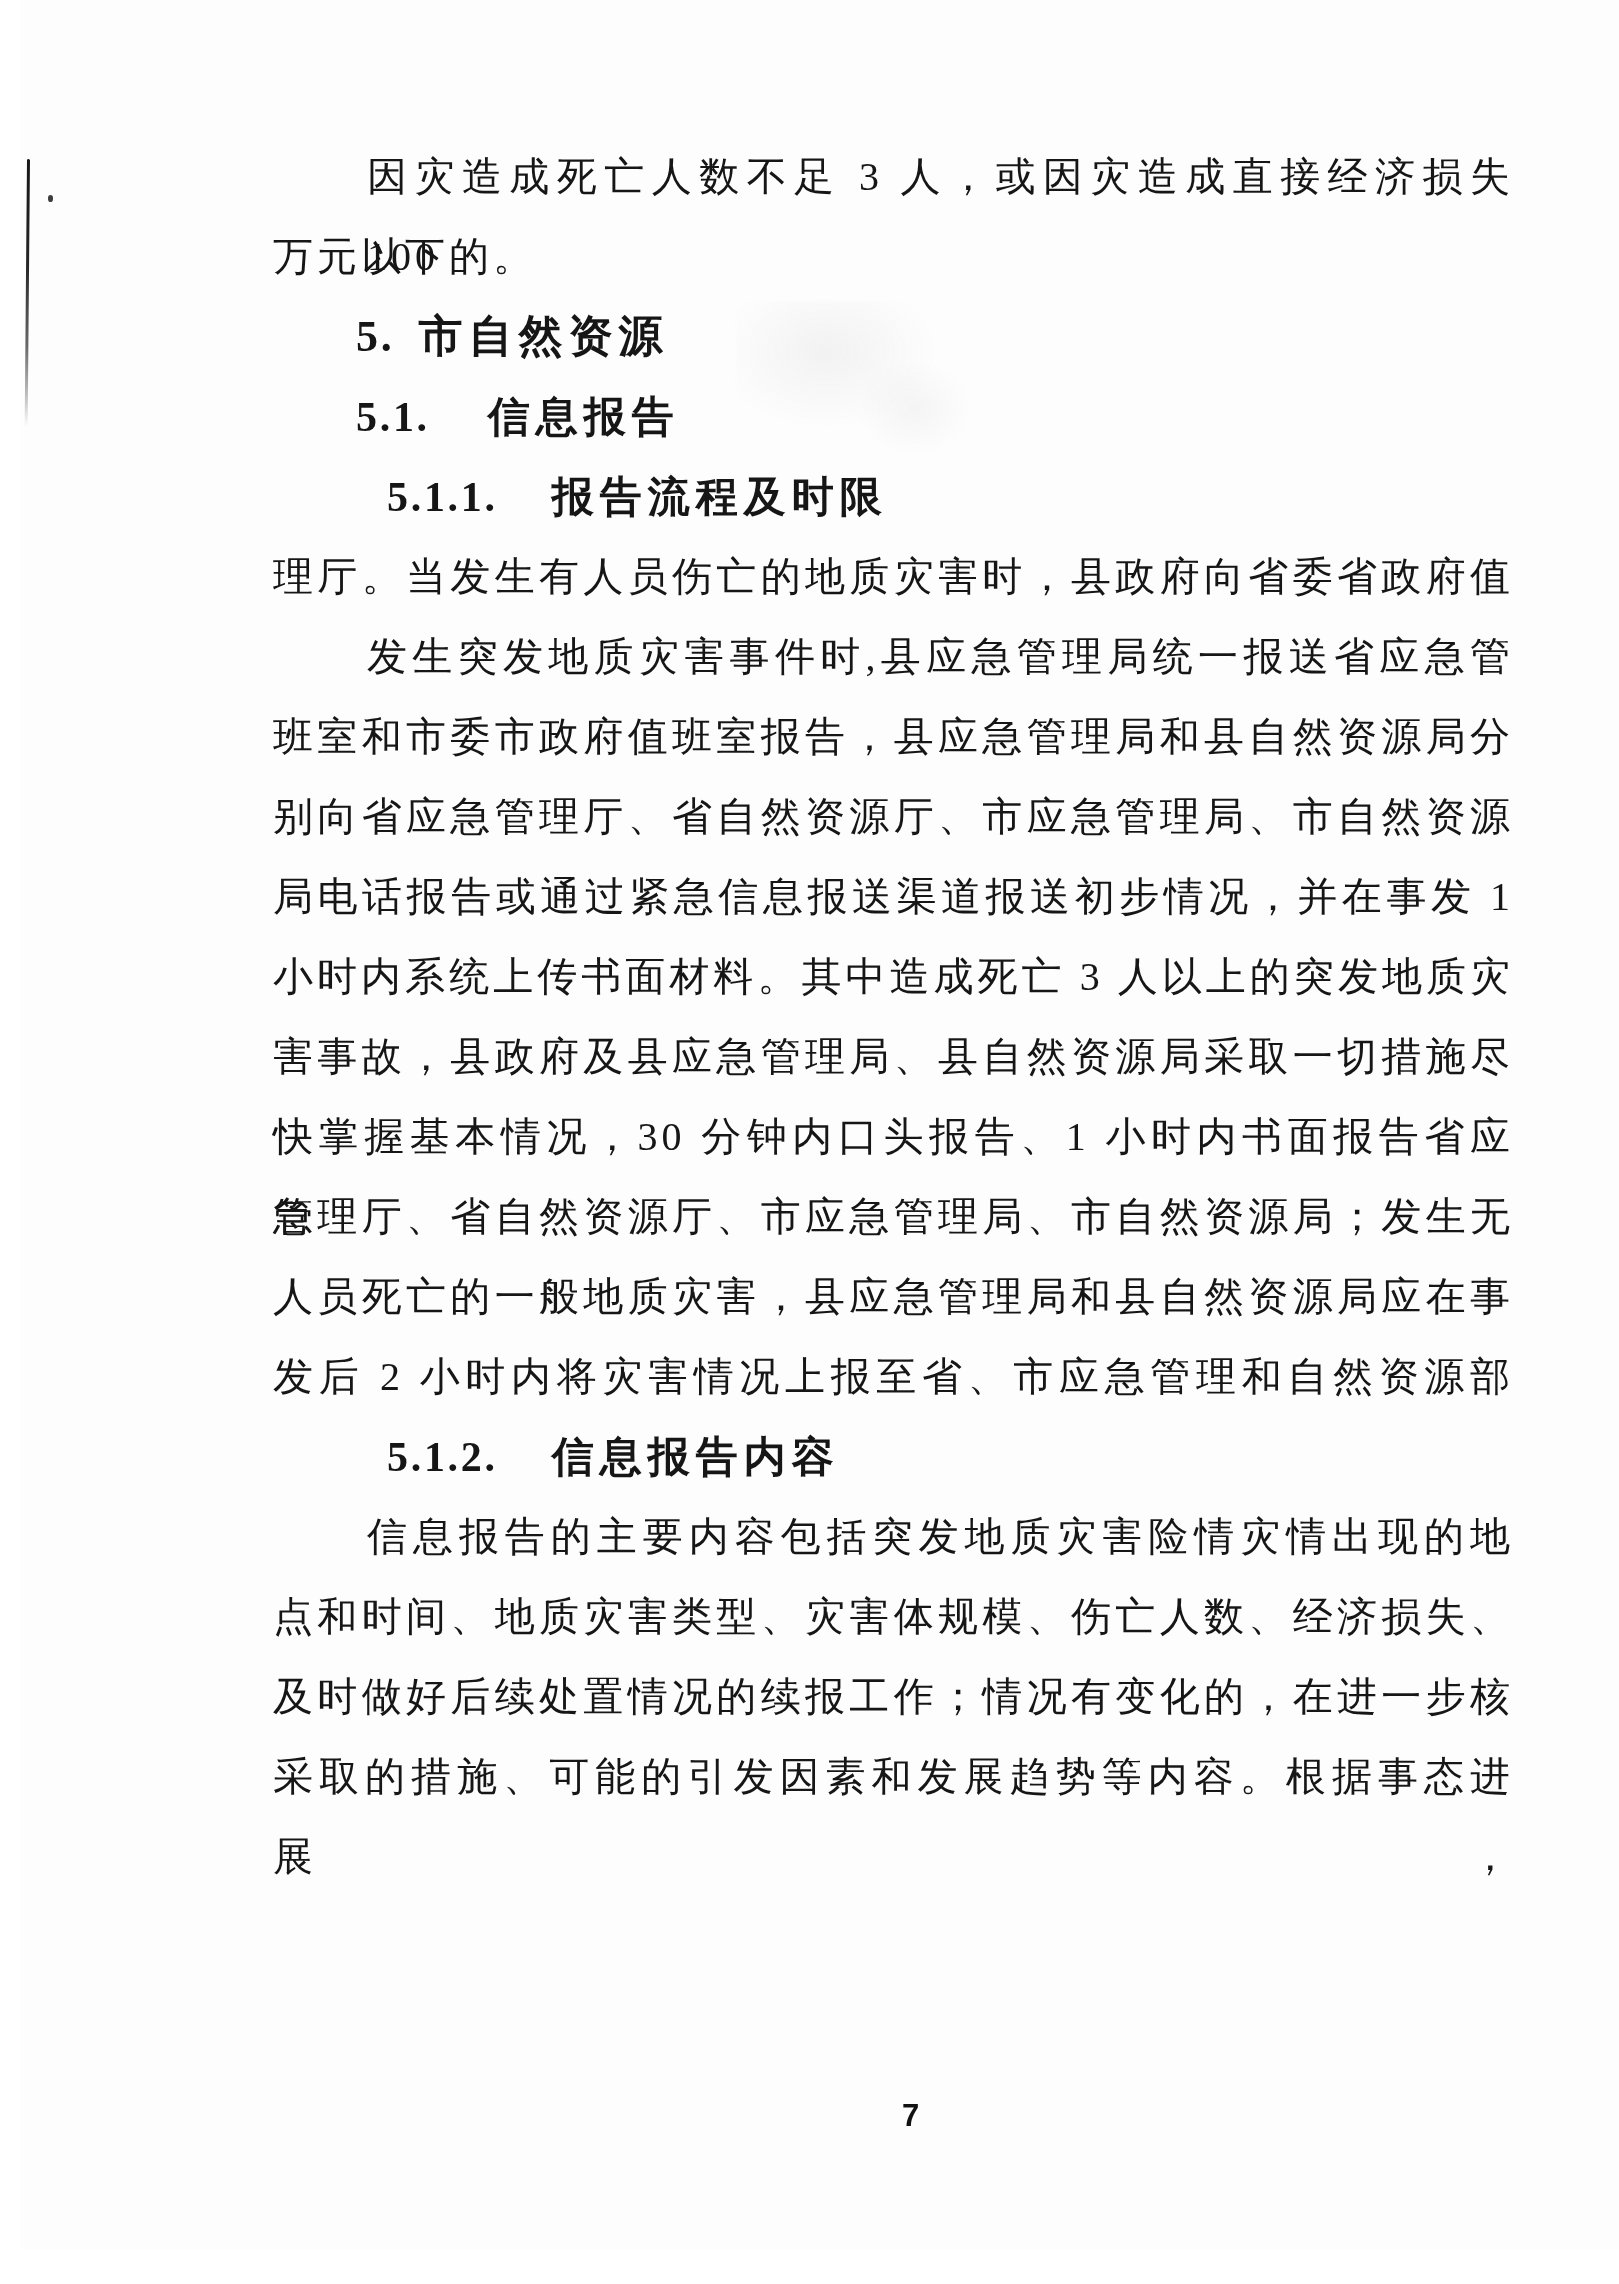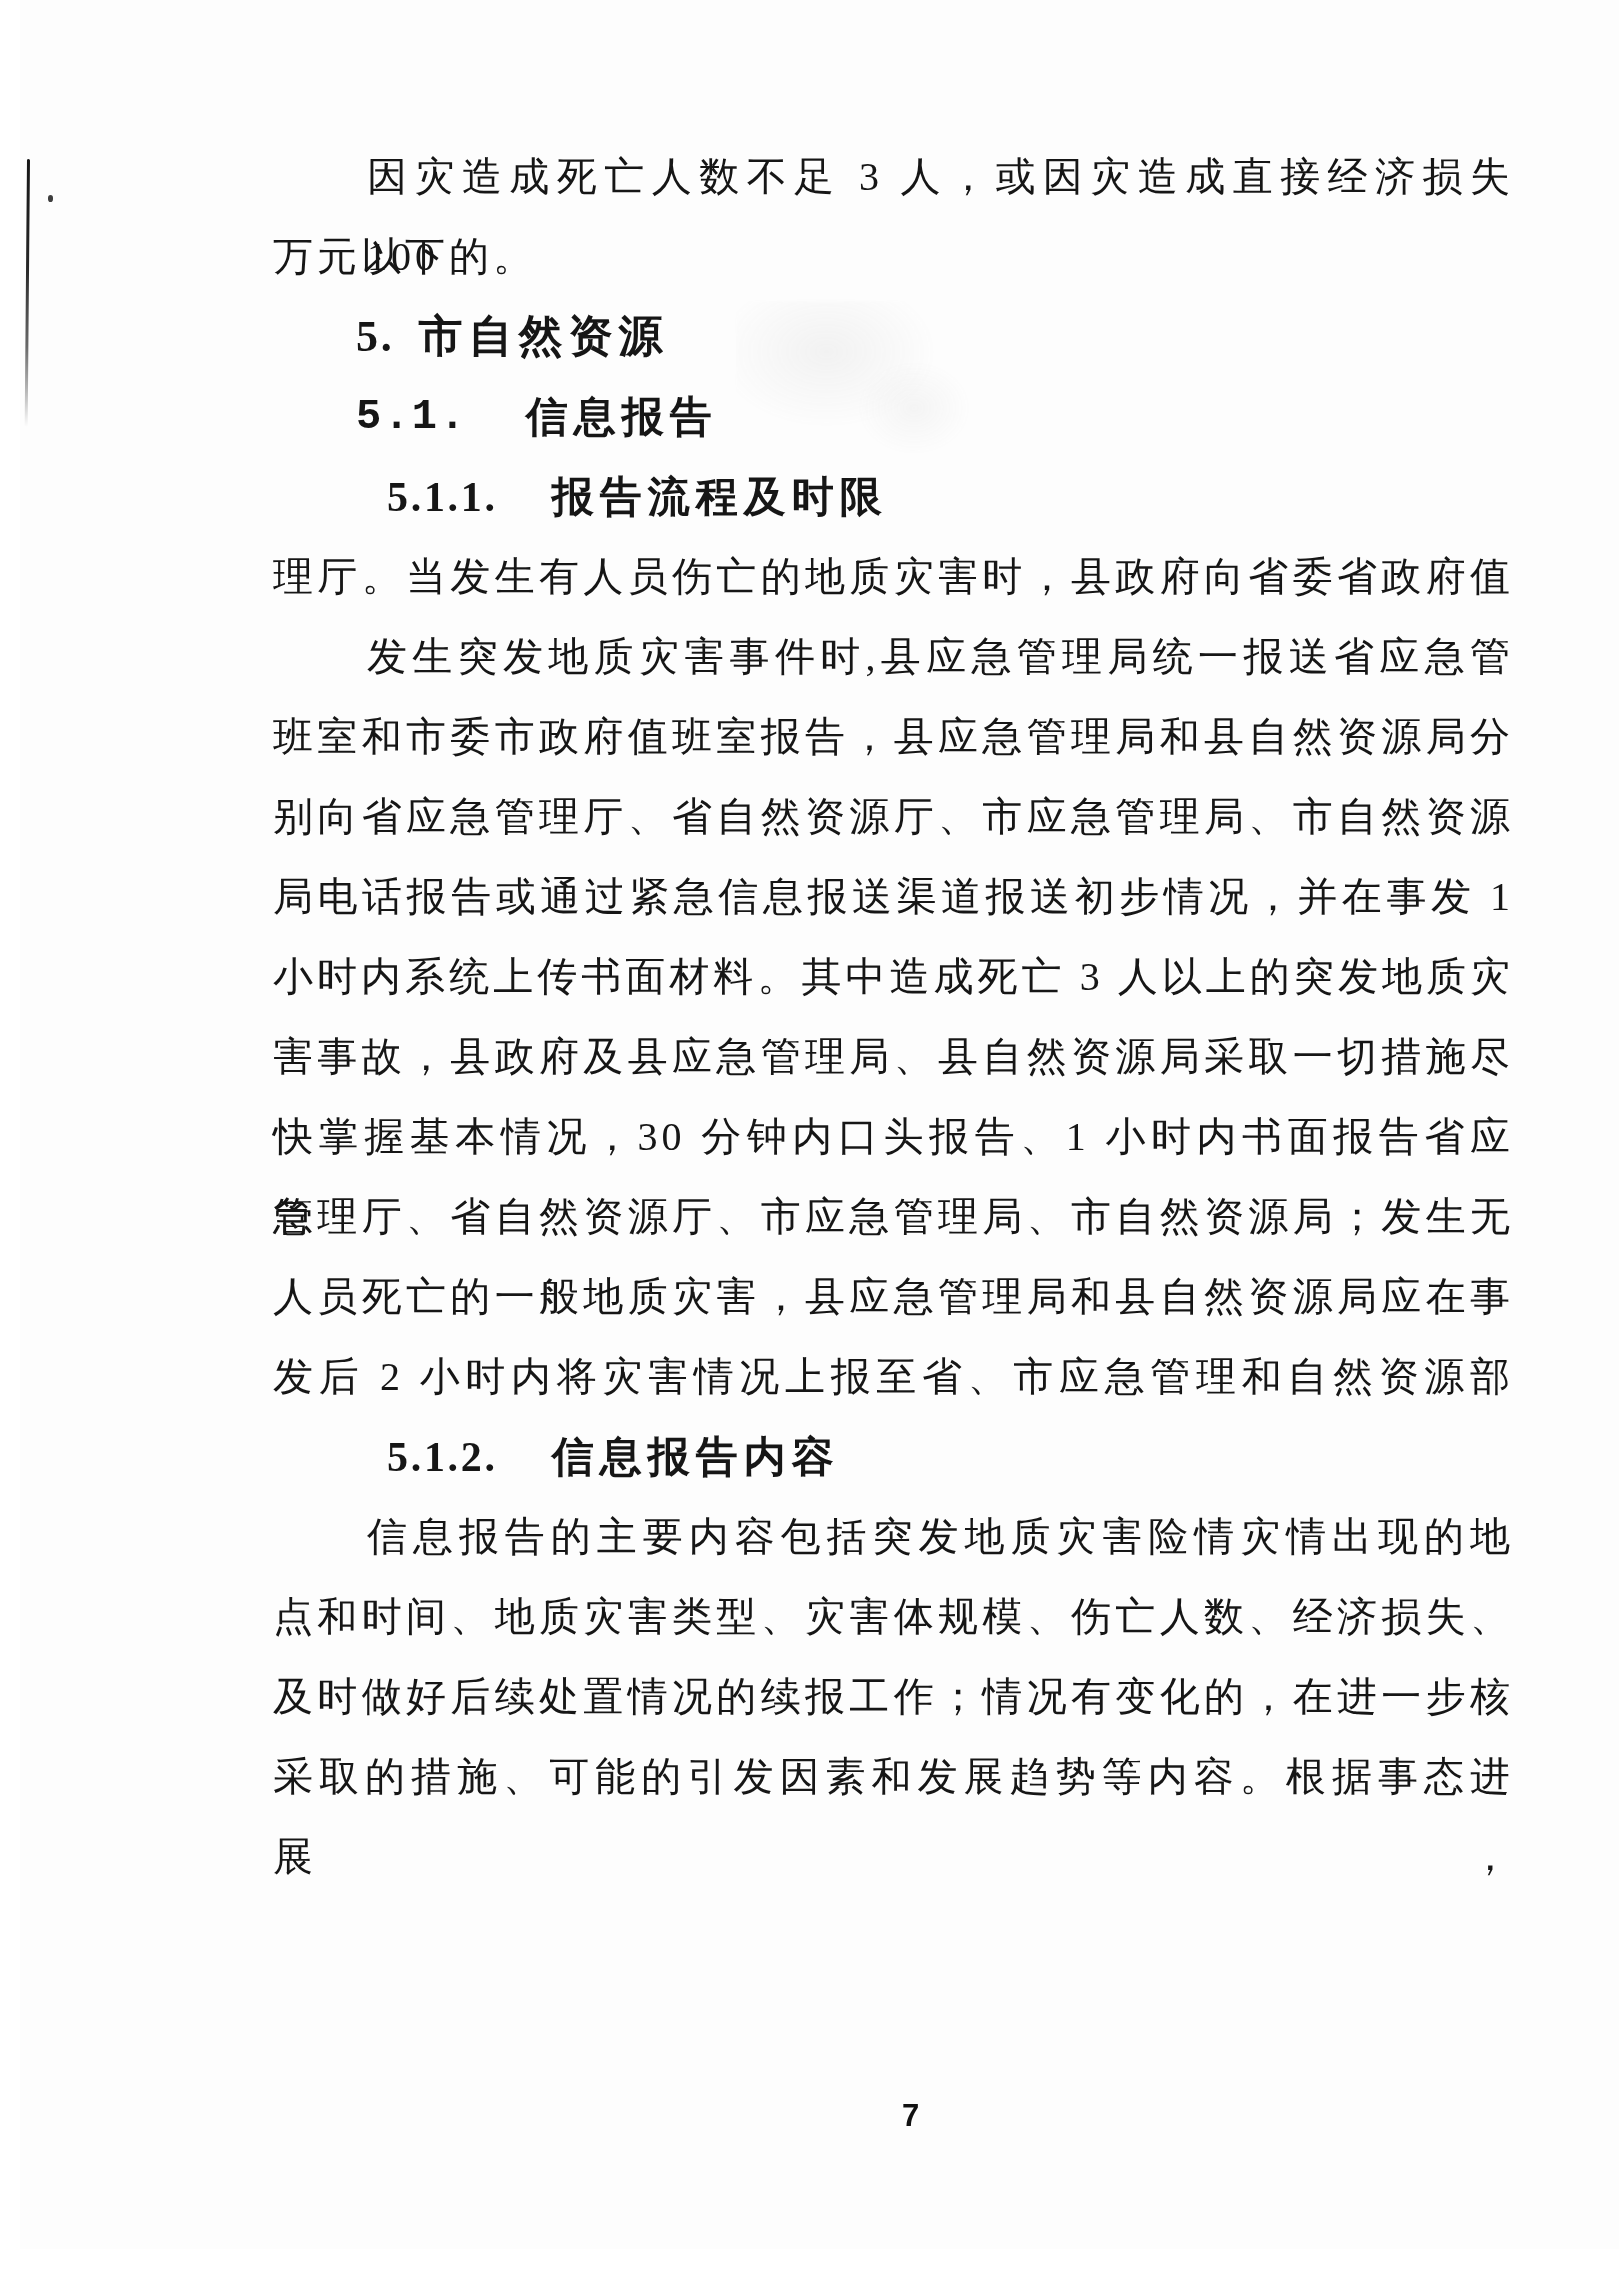--- a/index.html
+++ b/index.html
@@ -81,21 +81,21 @@
     font-weight: bold;
     white-space: nowrap;
     display: flex;
     align-items: center;
   }
   .line.h1 { font-size: 44px; padding-left: 83px; }
   .line.h2 { font-size: 42px; padding-left: 83px; }
   .line.h3, .line.h4 { font-size: 42px; padding-left: 114px; }
   .line .num { letter-spacing: 2.7px; }
   .line.h1 .num { margin-right: 24px; }
-  .line.h2 .num { margin-right: 58px; font-family: Liberation Mono, monospace; }
+  .line.h2 .num { margin-right: 58px; }
   .line.h3 .num, .line.h4 .num { margin-right: 54px; }
   .line .title { letter-spacing: 6px; }
 
   .page-number {
     position: absolute;
     left: 857px;
     top: 2098px;
     width: 67px;
     text-align: center;
     font-family: "Liberation Sans", "DejaVu Sans", sans-serif;

